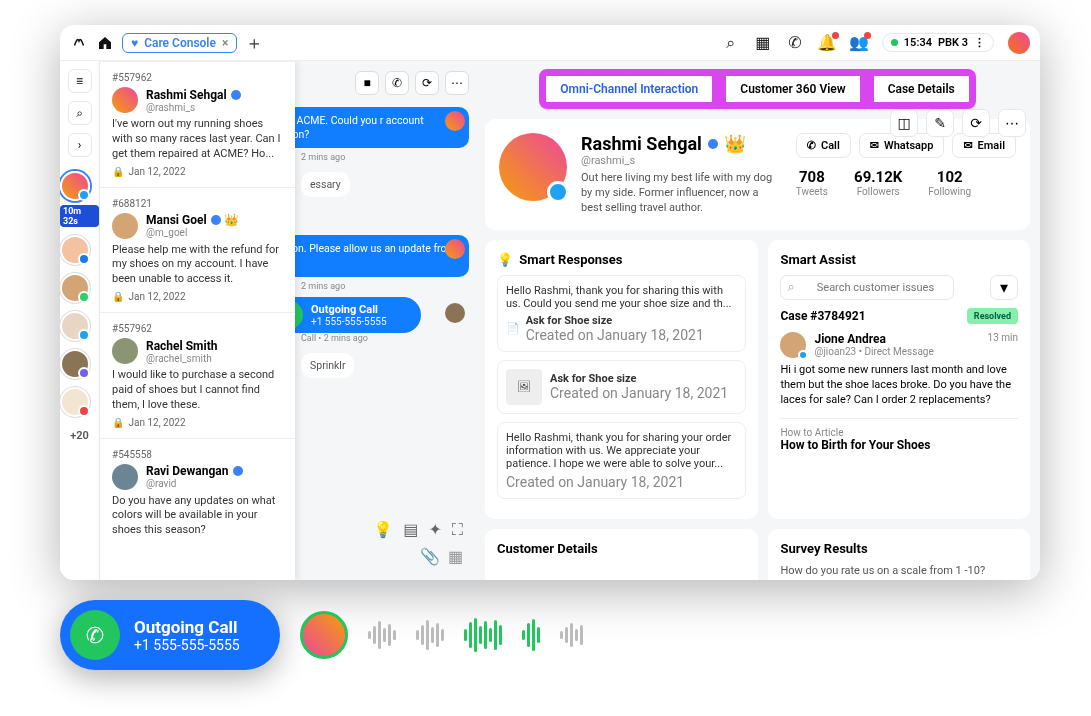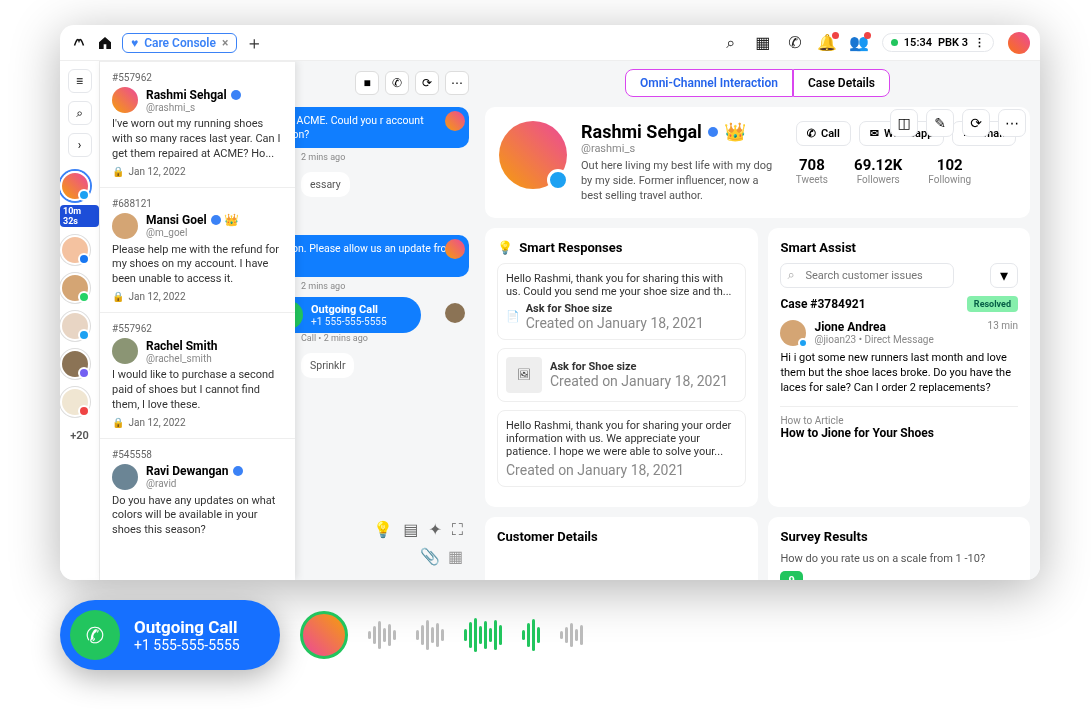--- a/index.html
+++ b/index.html
@@ -50,21 +50,21 @@
 .time-label { font-size:9px; color:#888; text-align:left; margin-bottom:6px; margin-right:26px;}
 .mini-av { width:20px; height:20px; border-radius:50%; background:#ccc; position:absolute; right:4px; }
 .outgoing-call-pill { display:flex; align-items:center; gap:8px; background:#107eff; color:#fff; border-radius:22px; padding:4px 14px 4px 4px; width:150px; }
 .call-circle { width:28px; height:28px; border-radius:50%; background:#22c55e; display:flex; align-items:center; justify-content:center; }
 .call-texts .t1{font-weight:700; font-size:11px} .call-texts .t2{font-size:10px; opacity:.9}
 .chat-bottom-icons { margin-top:auto; display:flex; gap:10px; justify-content:flex-end; padding:4px 6px; color:#666;}
 .chat-input-row { display:flex; gap:8px; justify-content:flex-end; padding:4px 6px; color:#999;}
 
 .column-profile { flex:1; overflow:auto; padding:8px 10px; }
 .tabs-top { display:flex; justify-content:center; gap:0; margin-bottom:10px; }
-.tabs-top .tab { background:#fff; border:1px solid #d946ef; padding:6px 14px; font-size:12px; font-weight:600; cursor:pointer; }
+.tabs-top .tab { background:#fff; border:7px solid #d946ef; padding:6px 14px; font-size:12px; font-weight:600; cursor:pointer; }
 .tabs-top .tab:first-child{ border-radius:8px 0 0 8px;} .tabs-top .tab:last-child{border-radius:0 8px 8px 0;}
 .tabs-top .tab.active { color:#2563eb; }
 .top-action-row { position:absolute; right:14px; top:48px; display:flex; gap:8px; }
 .square-btn { width:28px; height:28px; border:1px solid #e5e7eb; border-radius:7px; background:#fff; display:flex; align-items:center; justify-content:center; font-size:14px;}
 
 .profile-card { background:#fff; border-radius:10px; padding:14px; display:flex; gap:14px; margin-bottom:10px; }
 .big-av { width:68px; height:68px; border-radius:50%; background:linear-gradient(45deg,#f59e0b,#ec4899); position:relative; flex-shrink:0;}
 .big-av .net { position:absolute; bottom:-2px; right:-2px; width:22px; height:22px; border-radius:50%; background:#1da1f2; border:3px solid #fff;}
 .profile-info { flex:1; }
 .profile-info h2 { font-size:18px; display:flex; align-items:center; gap:6px;}
@@ -81,21 +81,21 @@
 .card { background:#fff; border-radius:10px; padding:12px; }
 .card h3 { font-size:13px; font-weight:700; margin-bottom:8px; display:flex; align-items:center; gap:6px;}
 .smart-responses { flex:1.05; }
 .sr-item { border:1px solid #eee; border-radius:8px; padding:8px; font-size:11px; color:#333; margin-bottom:8px; }
 .sr-item.media { display:flex; gap:8px; align-items:center;}
 .sr-item .thumb { width:36px; height:36px; background:#eee; border-radius:4px; flex-shrink:0; display:flex; align-items:center; justify-content:center;}
 .sr-item .ttl { font-weight:700; font-size:11px;}
 .sr-item .sub { color:#888; font-size:14px;}
 .smart-assist { flex:1; }
 .search-assist { display:flex; gap:6px; margin-bottom:8px; }
-.search-assist input { flex:1; border:1px solid #e5e7eb; border-radius:7px; padding:5px 8px 5px 24px; font-size:11px; background:#fff;}
+.search-assist input { flex:1; border:1px solid #e5e7eb; border-radius:7px; padding:5px 8px 5px 24px; font-size:11px; background:#fff;text-align:center;}
 .filter-btn { width:28px; border:1px solid #e5e7eb; border-radius:7px; background:#fff; display:flex; align-items:center; justify-content:center;}
 .case-row { display:flex; justify-content:space-between; align-items:center; font-size:12px; font-weight:700; margin-bottom:8px;}
 .resolved-chip { background:#86efac; color:#065f46; font-size:9px; font-weight:700; padding:3px 7px; border-radius:4px;}
 .assist-post { font-size:11px; }
 .assist-post .hdr { display:flex; gap:8px; align-items:flex-start; margin-bottom:4px;}
 .assist-post .av { width:26px; height:26px; border-radius:50%; background:#ccc; position:relative;}
 .assist-post .nm { font-weight:700; font-size:12px;}
 .assist-post .meta { color:#888; font-size:10px;}
 .assist-post .time { color:#888; font-size:10px; margin-left:auto;}
 .howto { border-top:1px solid #eee; margin-top:10px; padding-top:8px;}
@@ -304,20 +304,21 @@
       </div>
       <div class="chat-input-row">
         <span>📎</span>
         <span>▦</span>
       </div>
     </div>
 
     <div class="column-profile" style="position:relative;">
       <div class="tabs-top">
         <div class="tab active">Omni-Channel Interaction</div>
+        <div class="tab">Customer 360 View</div>
         <div class="tab">Case Details</div>
       </div>
       <div class="top-action-row">
         <span class="square-btn">◫</span>
         <span class="square-btn">✎</span>
         <span class="square-btn">⟳</span>
         <span class="square-btn">⋯</span>
       </div>
 
       <div class="profile-card">
@@ -412,21 +413,21 @@
               <div>
                   <div class="nm">Jione Andrea</div>
                   <div class="meta">@jioan23 • Direct Message</div>
                 </div>
               <div class="time">13 min</div>
             </div>
             <div style="line-height:1.4;">Hi i got some new runners last month and love them but the shoe laces broke. Do you have the laces for sale? Can I order 2 replacements?</div>
           </div>
           <div class="howto">
             <div class="lbl">How to Article</div>
-            <div class="ttl">How to Jione for Your Shoes</div>
+            <div class="ttl">How to Birth for Your Shoes</div>
           </div>
         </div>
       </div>
 
       <div class="two-col-bottom">
         <div class="card cust-details">
           <h3>Customer Details</h3>
         </div>
         <div class="card survey">
           <h3>Survey Results</h3>

